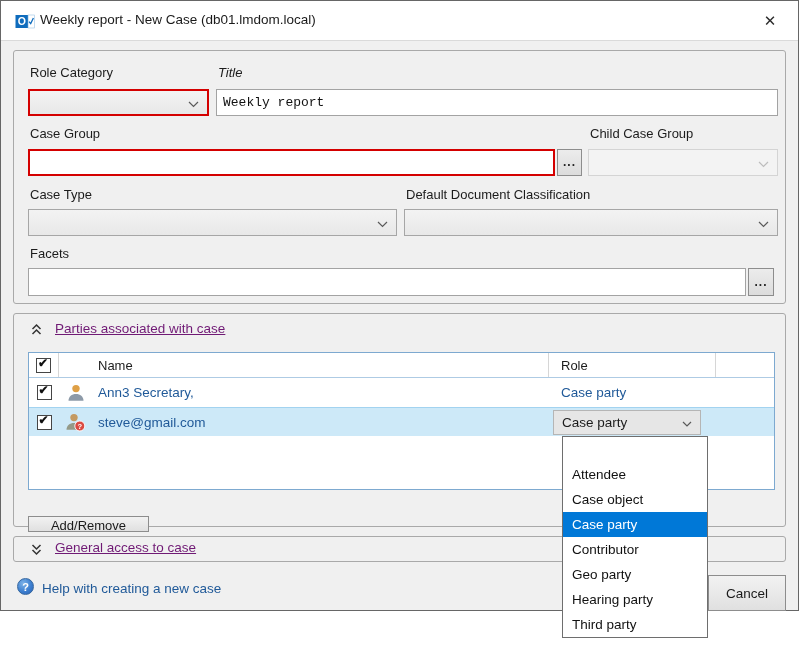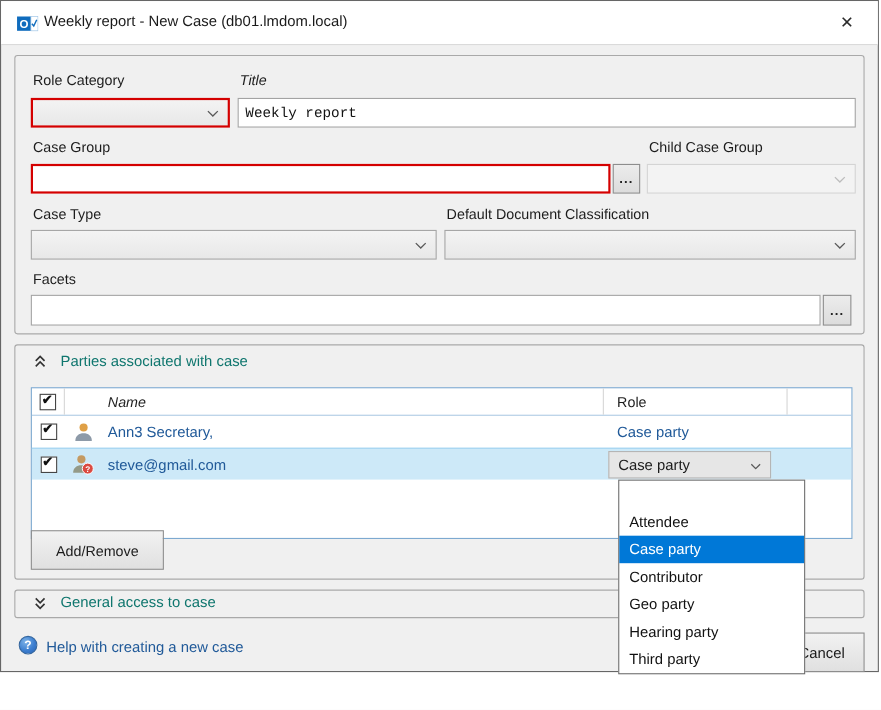--- a/index.html
+++ b/index.html
@@ -12,39 +12,39 @@
   .close-btn{position:absolute;right:14px;top:8px;width:28px;height:24px;text-align:center;line-height:24px;font-size:15px;color:#2b2b2b;cursor:pointer;}
   .groupbox{position:absolute;border:1px solid #a9a9a9;border-radius:3px;}
   .f-label{position:absolute;font-size:13px;color:#1c1c1c;white-space:nowrap;}
   .t-input{position:absolute;border:1px solid #a3a3a3;background:#fff;font-family:Liberation Mono, monospace;font-size:13px;color:#111;padding:0 6px;outline:none;}
   .t-input.err{border:2px solid #d40000;}
   .combo{position:absolute;border:1px solid #a6a6a6;background:linear-gradient(#f3f3f3,#e8e8e8);display:flex;align-items:center;justify-content:flex-end;padding-right:8px;cursor:default;}
   .combo.err{border:2px solid #d40000;}
   .combo.disabled{border:1px solid #d4d4d4;background:#f3f3f3;}
   .browse-btn{position:absolute;border:1px solid #8d8d8d;background:linear-gradient(#ececec,#dcdcdc);font-size:12px;font-weight:bold;color:#222;text-align:center;line-height:22px;cursor:pointer;letter-spacing:1px;}
   .section-header-icon{position:absolute;}
-  .section-header-text{position:absolute;font-size:13.5px;color:#0f766e;}
+  .section-header-text{position:absolute;font-size:13.5px;color:#701a75;text-decoration:underline;}
   .ptable{position:absolute;left:27px;top:351px;width:747px;height:138px;background:#fff;border:1px solid #7da9d0;}
   .thead{display:flex;height:25px;border-bottom:1px solid #aecbe4;align-items:center;font-size:13px;color:#1c1c1c;}
   .trow{display:flex;height:29px;align-items:center;font-size:13.5px;color:#215a99;}
   .trow.selected{background:#cde9f8;border-top:1px solid #a2d3f0;}
   .c-check{width:30px;display:flex;justify-content:center;align-items:center;align-self:stretch;}
   .thead .c-check{border-right:1px solid #d6d6d6;}
   .c-icon{width:33px;display:flex;justify-content:center;align-items:center;}
   .c-name{width:457px;padding-left:6px;align-self:stretch;display:flex;align-items:center;}
-  .thead .c-name{border-right:1px solid #d6d6d6;font-style:italic;}
+  .thead .c-name{border-right:1px solid #d6d6d6;}
   .c-role{width:167px;padding-left:12px;align-self:stretch;display:flex;align-items:center;}
   .thead .c-role{border-right:1px solid #d6d6d6;}
   .cb{width:15px;height:15px;background:#fff;border:1px solid #454545;position:relative;cursor:pointer;}
   .cb span{position:absolute;left:1px;top:-3px;font-size:12px;font-weight:bold;color:#101010;}
   .role-combo{width:148px;height:25px;border:1px solid #b5b5b5;background:#e6e6e6;display:flex;align-items:center;padding:0 8px;font-size:13.5px;color:#1c1c1c;justify-content:space-between;cursor:pointer;}
   .btn{position:absolute;border:1px solid #8d8d8d;background:linear-gradient(#f2f2f2,#e0e0e0);font-family:"Liberation Sans",sans-serif;font-size:13px;color:#1a1a1a;text-align:center;cursor:pointer;}
   .help-icon{position:absolute;left:16px;top:577px;width:17px;height:17px;border-radius:50%;background:radial-gradient(circle at 35% 30%,#7db3e8 0%,#3d7fd0 55%,#2a62b5 100%);border:1px solid #35679f;color:#fff;font-size:11px;font-weight:bold;text-align:center;line-height:16px;cursor:pointer;}
   .help-link{position:absolute;left:41px;top:580px;font-size:13.5px;color:#215a99;cursor:pointer;}
-  .dropdown{position:absolute;left:562px;top:436px;width:170px;background:#fff;border:1px solid #6e6e6e;z-index:20;}
+  .dropdown{position:absolute;left:562px;top:436px;width:146px;background:#fff;border:1px solid #6e6e6e;z-index:20;}
   .dd-item{height:25px;line-height:25px;padding-left:9px;font-size:13.5px;color:#111;cursor:pointer;white-space:nowrap;}
   .dd-item.sel{background:#0078d7;color:#fff;}
 </style>
 </head>
 <body>
 
 <div class="canvas">
   <div class="window">
 
     <div class="titlebar">
@@ -157,38 +157,39 @@
           <div class="role-combo">
             <span>Case party</span>
             <span><svg width="10" height="6" viewBox="0 0 10 6">
                   <polyline points="1,1 5,5 9,1" fill="none" stroke="#5a5a5a" stroke-width="1.2"></polyline>
                 </svg></span>
           </div>
         </div>
       </div>
     </div>
 
-    <button class="btn" style="left:27px;top:481px;width:121px;height:36px;">Add/Remove</button>
+    <button class="btn" style="left:27px;top:515px;width:121px;height:16px;">Add/Remove</button>
 
     <div class="groupbox" style="left:12px;top:535px;width:773px;height:26px;"></div>
     <div class="section-header-icon" style="left:29px;top:541px;">
       <svg width="13" height="13" viewBox="0 0 13 13" fill="none" stroke="#333" stroke-width="1.5">
           <polyline points="2.5,2 6.5,6 10.5,2"></polyline>
           <polyline points="2.5,7 6.5,11 10.5,7"></polyline>
         </svg>
     </div>
     <span class="section-header-text" style="left:54px;top:539px;">General access to case</span>
 
     <div class="help-icon">?</div>
     <span class="help-link">Help with creating a new case</span>
     <button class="btn" style="left:707px;top:574px;width:78px;height:36px;font-size:13.5px;">Cancel</button>
   </div>
 
   <div class="dropdown">
     <div class="dd-item"></div>
     <div class="dd-item">Attendee</div>
+    <div class="dd-item">Case object</div>
     <div class="dd-item sel">Case party</div>
     <div class="dd-item">Contributor</div>
     <div class="dd-item">Geo party</div>
     <div class="dd-item">Hearing party</div>
     <div class="dd-item">Third party</div>
   </div>
 </div>
 
 </body></html>

